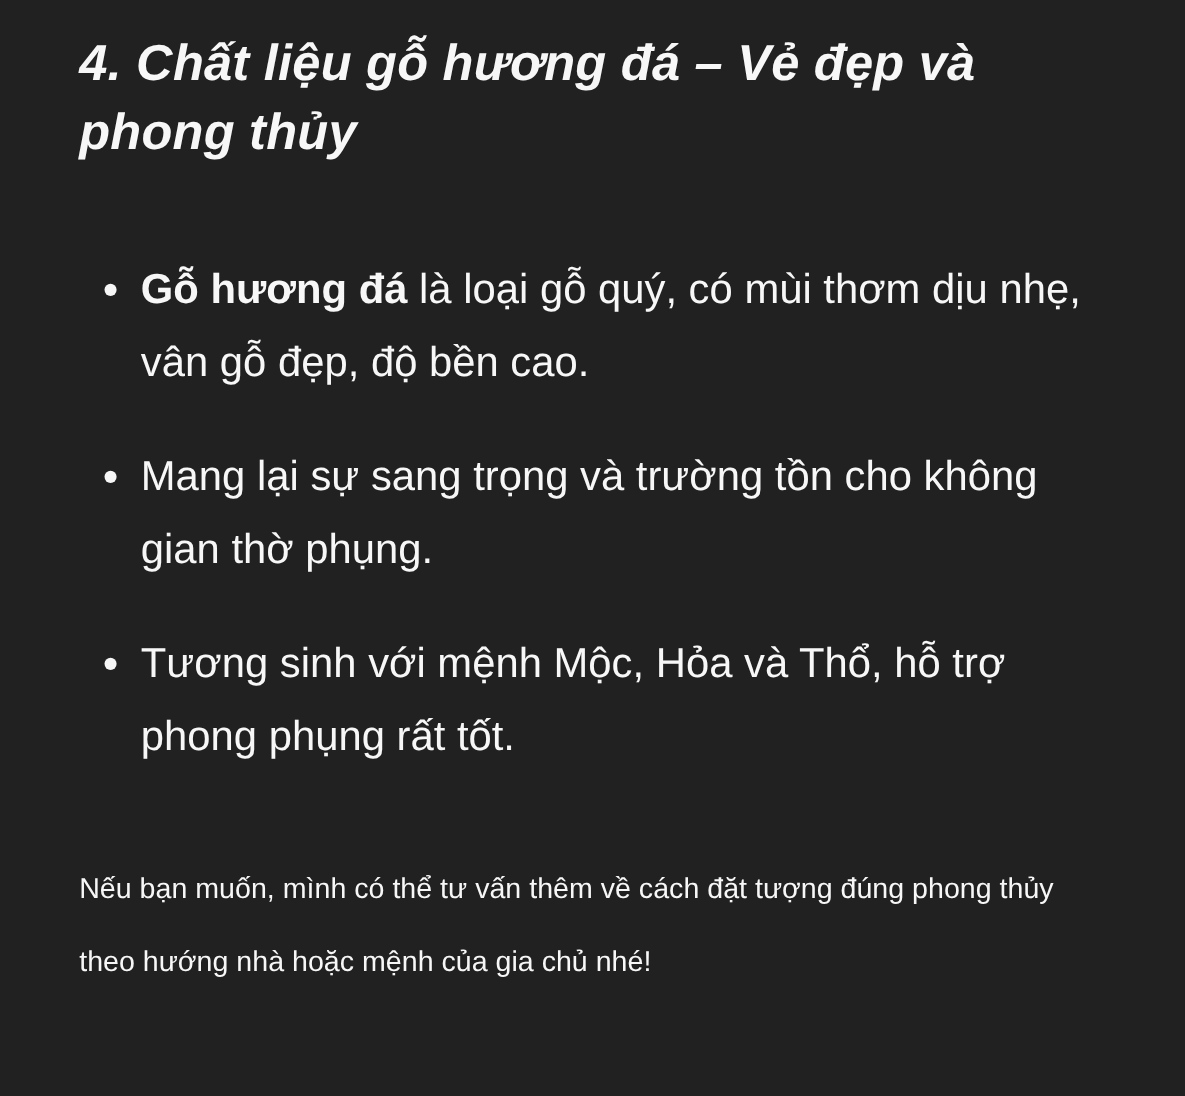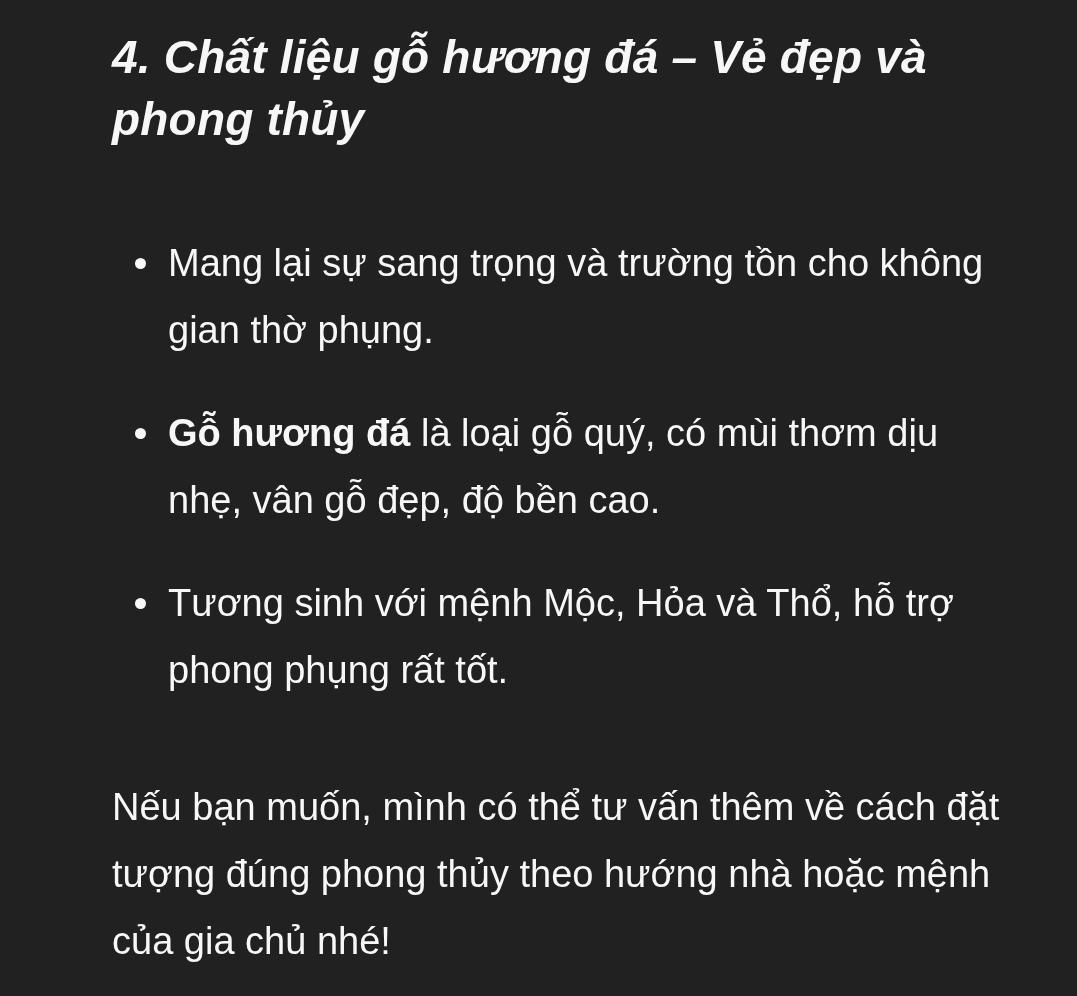--- a/index.html
+++ b/index.html
@@ -10,21 +10,21 @@
     overflow: hidden;
   }
 
   body {
     background: #212121;
     color: #f7f7f7;
     font-family: "Liberation Sans", "DejaVu Sans", sans-serif;
   }
 
   .message {
-    padding: 26px 75px 0 112px;
+    padding: 26px 75px 0 72px;
     width: 1077px;
   }
 
   .section-heading {
     font-size: 46px;
     line-height: 62px;
     font-weight: 700;
     font-style: italic;
     letter-spacing: 0.2px;
     max-width: 890px;
@@ -56,42 +56,42 @@
     line-height: 67px;
     max-width: 880px;
   }
 
   .bold-lead {
     font-weight: 700;
   }
 
   .closing-paragraph {
     margin-top: 70px;
-    font-size: 38px;
+    font-size: 26px;
     line-height: 67px;
     max-width: 930px;
   }
 </style>
 </head>
 <body style="background: rgb(33, 33, 33); color: rgb(247, 247, 247);">
 
 <div class="message">
 
   <h3 class="section-heading">4. Chất liệu gỗ hương đá – Vẻ đẹp và phong thủy</h3>
 
   <ul class="bullet-list">
 
     <li class="bullet-item">
       <span class="bullet-dot" style="background: rgb(247, 247, 247);"></span>
-      <span class="bullet-text">Mang lại sự sang trọng và trường tồn cho không gian thờ phụng.</span>
+      <span class="bullet-text"><span class="bold-lead">Gỗ hương đá</span><span> là loại gỗ quý, có mùi thơm dịu nhẹ, vân gỗ đẹp, độ bền cao.</span></span>
     </li>
 
     <li class="bullet-item">
       <span class="bullet-dot" style="background: rgb(247, 247, 247);"></span>
-      <span class="bullet-text"><span class="bold-lead">Gỗ hương đá</span><span> là loại gỗ quý, có mùi thơm dịu nhẹ, vân gỗ đẹp, độ bền cao.</span></span>
+      <span class="bullet-text">Mang lại sự sang trọng và trường tồn cho không gian thờ phụng.</span>
     </li>
 
     <li class="bullet-item">
       <span class="bullet-dot" style="background: rgb(247, 247, 247);"></span>
       <span class="bullet-text">Tương sinh với mệnh Mộc, Hỏa và Thổ, hỗ trợ phong phụng rất tốt.</span>
     </li>
 
   </ul>
 
   <p class="closing-paragraph">Nếu bạn muốn, mình có thể tư vấn thêm về cách đặt tượng đúng phong thủy theo hướng nhà hoặc mệnh của gia chủ nhé!</p>

